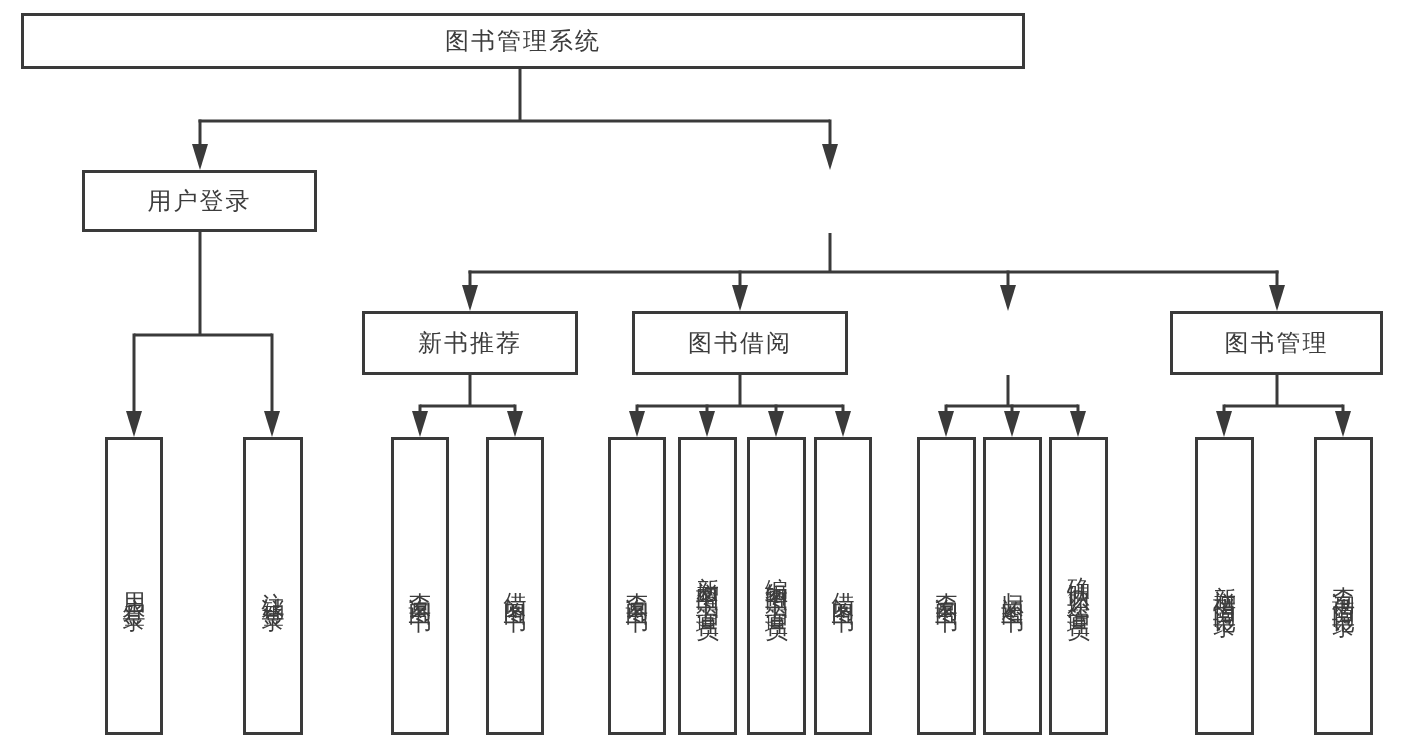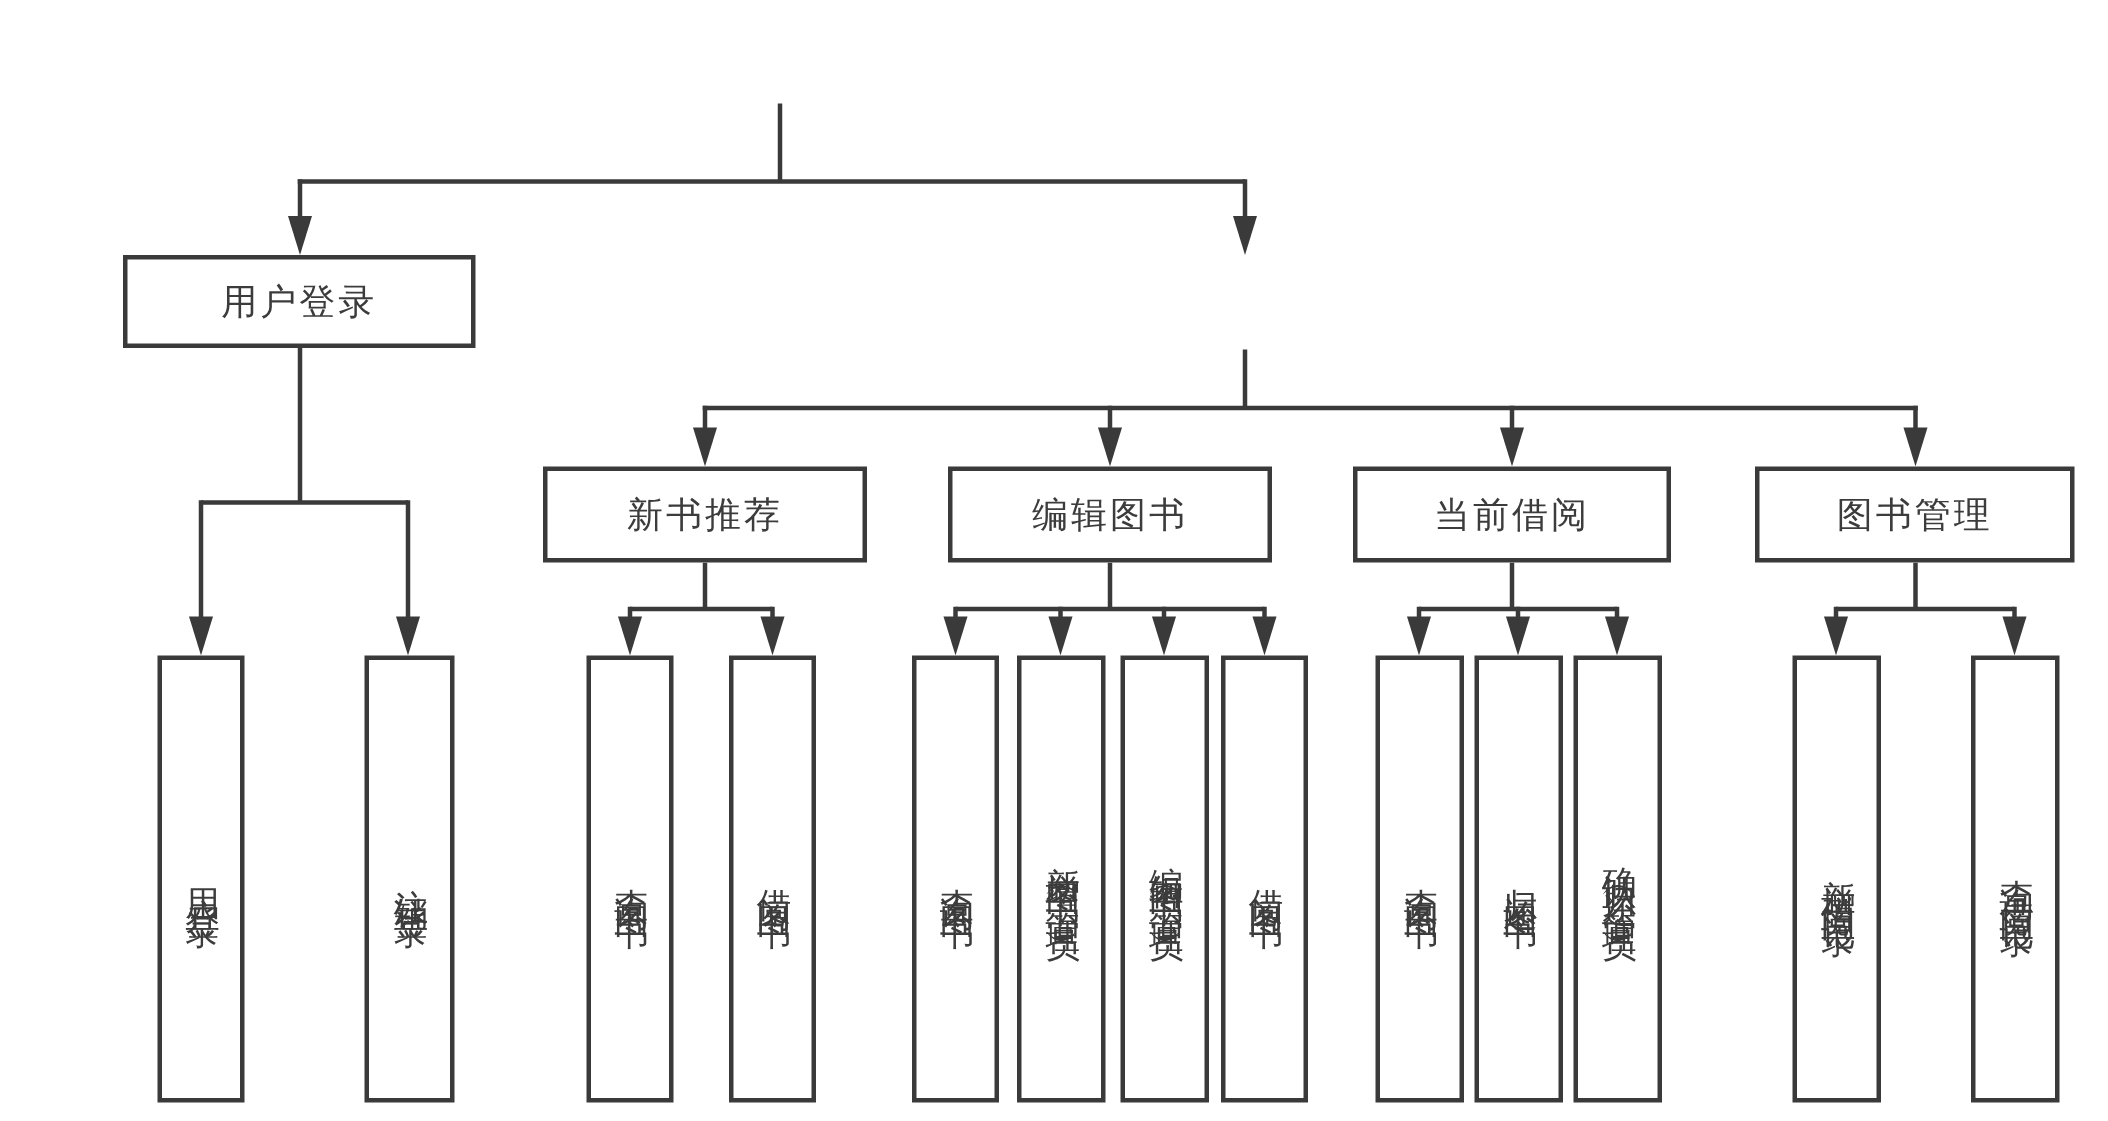--- a/index.html
+++ b/index.html
@@ -94,33 +94,33 @@
       <path d="M768 411 L784 411 L776 437 Z"></path>
       <path d="M835 411 L851 411 L843 437 Z"></path>
       <path d="M938 411 L954 411 L946 437 Z"></path>
       <path d="M1004 411 L1020 411 L1012 437 Z"></path>
       <path d="M1070 411 L1086 411 L1078 437 Z"></path>
       <path d="M1216 411 L1232 411 L1224 437 Z"></path>
       <path d="M1335 411 L1351 411 L1343 437 Z"></path>
     </g>
   </svg>
 
+  <div class="node header" style="left:21px;top:13px;width:1004px;height:56px">
+    <span>图书管理系统</span>
+  </div>
 
   <div class="node header" style="left:82px;top:170px;width:235px;height:62px">
     <span>用户登录</span>
   </div>
 
   <div class="node header" style="left:362px;top:311px;width:216px;height:64px">
     <span>新书推荐</span>
   </div>
   <div class="node header" style="left:632px;top:311px;width:216px;height:64px">
-    <span>编辑图书</span>
-  </div>
-  <div class="node header" style="left:902px;top:311px;width:212px;height:64px">
-    <span>当前借阅</span>
+    <span>图书借阅</span>
   </div>
   <div class="node header" style="left:1170px;top:311px;width:213px;height:64px">
     <span>图书管理</span>
   </div>
 
   <div class="node leaf" style="left:105px;top:437px;width:58px;height:298px">
     <span class="vtext">用户登录</span>
   </div>
   <div class="node leaf" style="left:243px;top:437px;width:60px;height:298px">
     <span class="vtext">注销登录</span>

